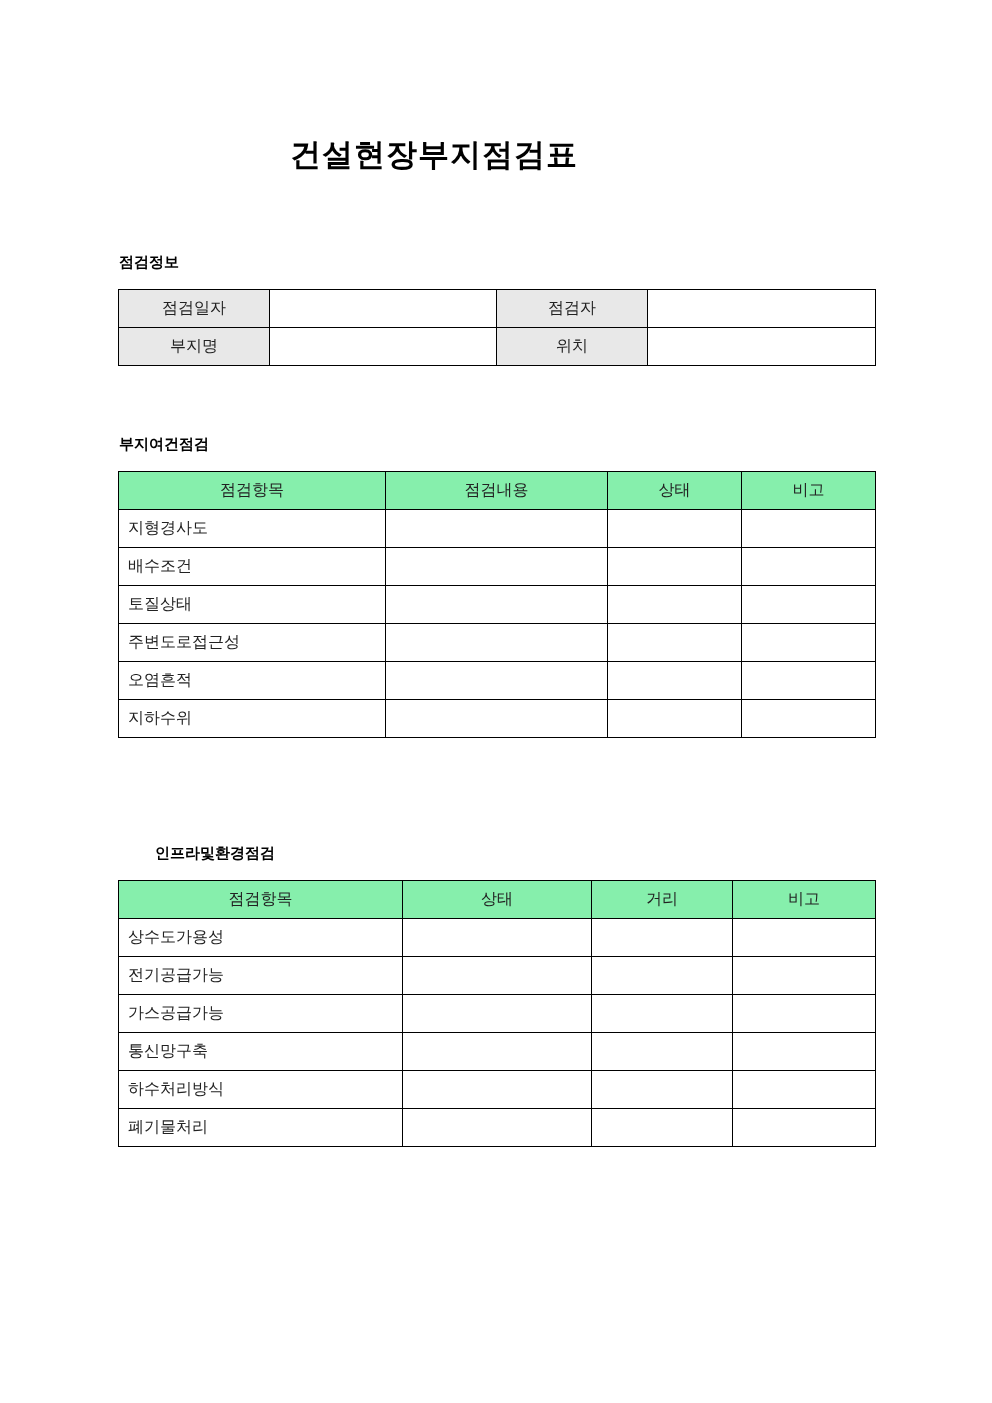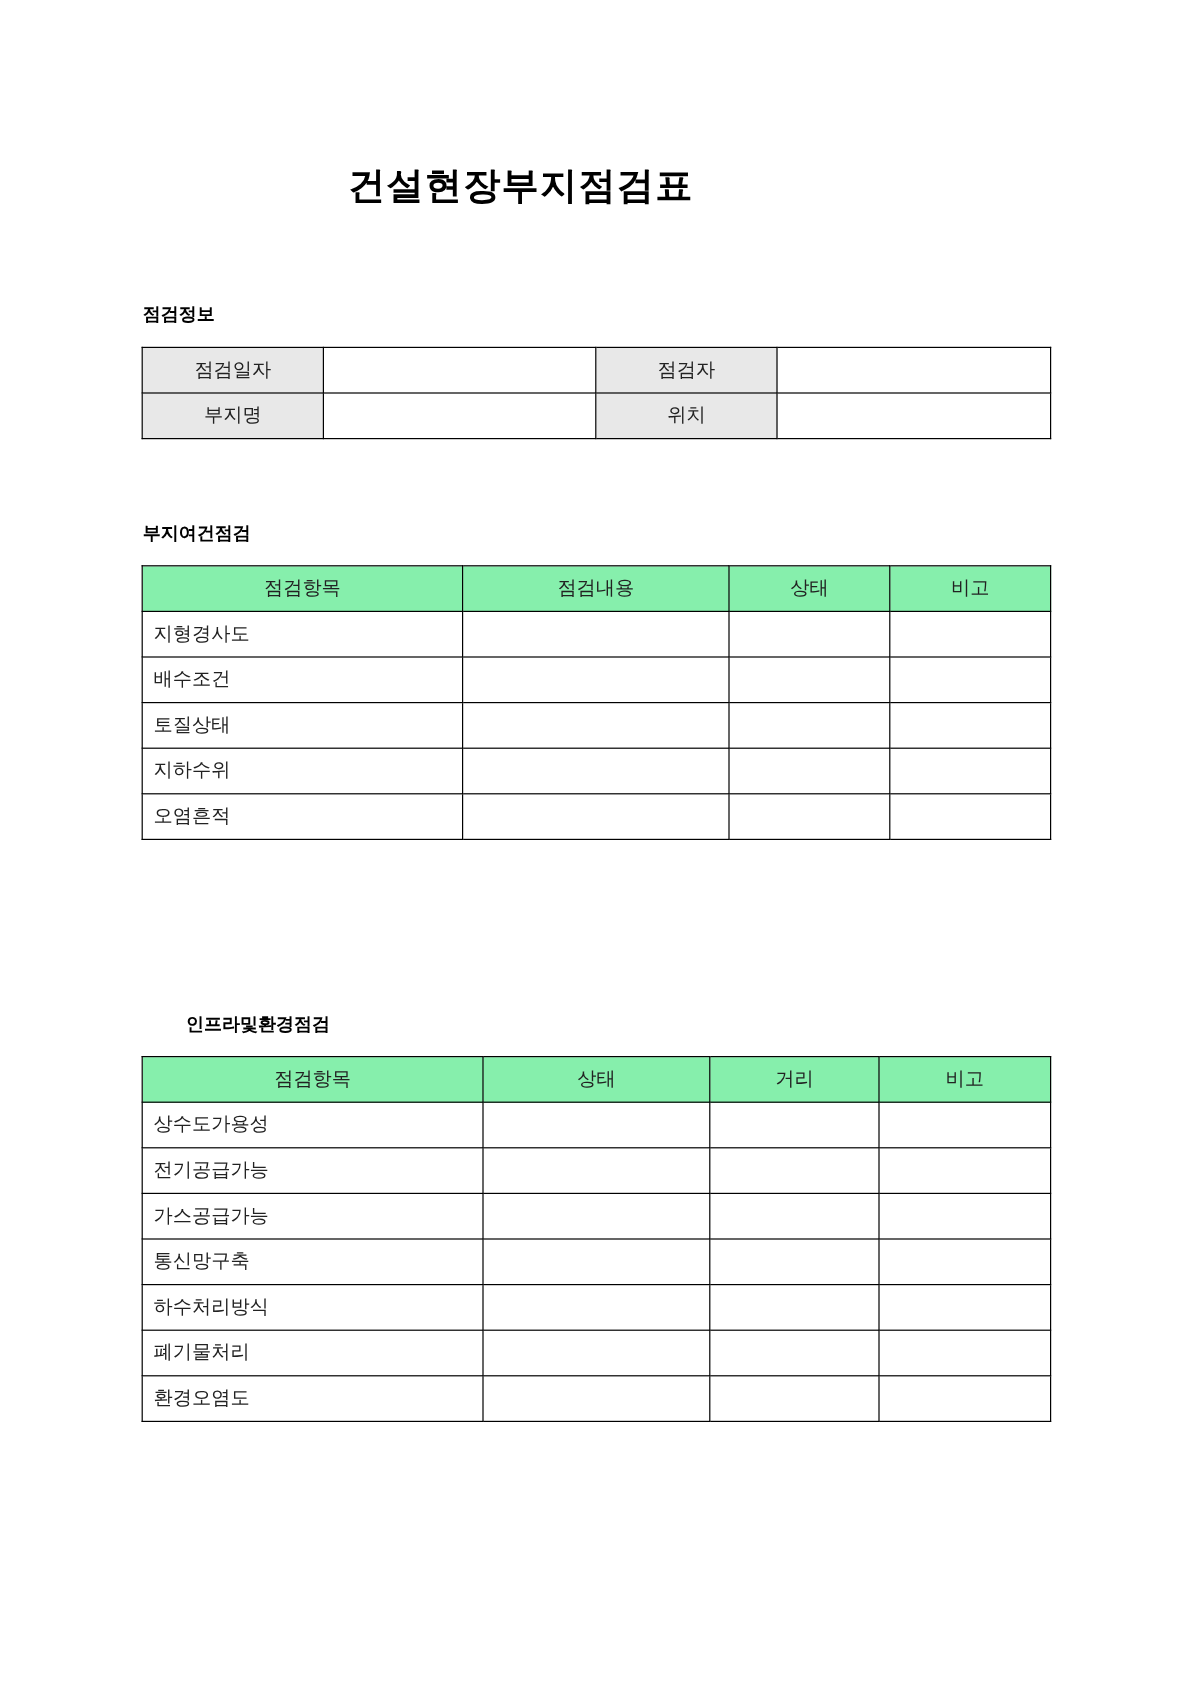--- a/index.html
+++ b/index.html
@@ -68,27 +68,33 @@
     <td></td>
     <td></td>
   </tr>
   <tr>
     <td class="item">토질상태</td>
     <td></td>
     <td></td>
     <td></td>
   </tr>
   <tr>
-    <td class="item">지하수위</td>
+    <td class="item">주변도로접근성</td>
     <td></td>
     <td></td>
     <td></td>
   </tr>
   <tr>
     <td class="item">오염흔적</td>
+    <td></td>
+    <td></td>
+    <td></td>
+  </tr>
+  <tr>
+    <td class="item">지하수위</td>
     <td></td>
     <td></td>
     <td></td>
   </tr>
 </tbody>
   </table>
 
 <div class="section-title" style="top:844px;margin-left:36px;">인프라및환경점검</div>
 <table style="top:880px; width:757px;">
   <colgroup>
@@ -133,20 +139,14 @@
     <td></td>
     <td></td>
     <td></td>
   </tr>
   <tr>
     <td class="item">폐기물처리</td>
     <td></td>
     <td></td>
     <td></td>
   </tr>
-  <tr>
-    <td class="item">환경오염도</td>
-    <td></td>
-    <td></td>
-    <td></td>
-  </tr>
 </tbody>
   </table>
 
 </body></html>

